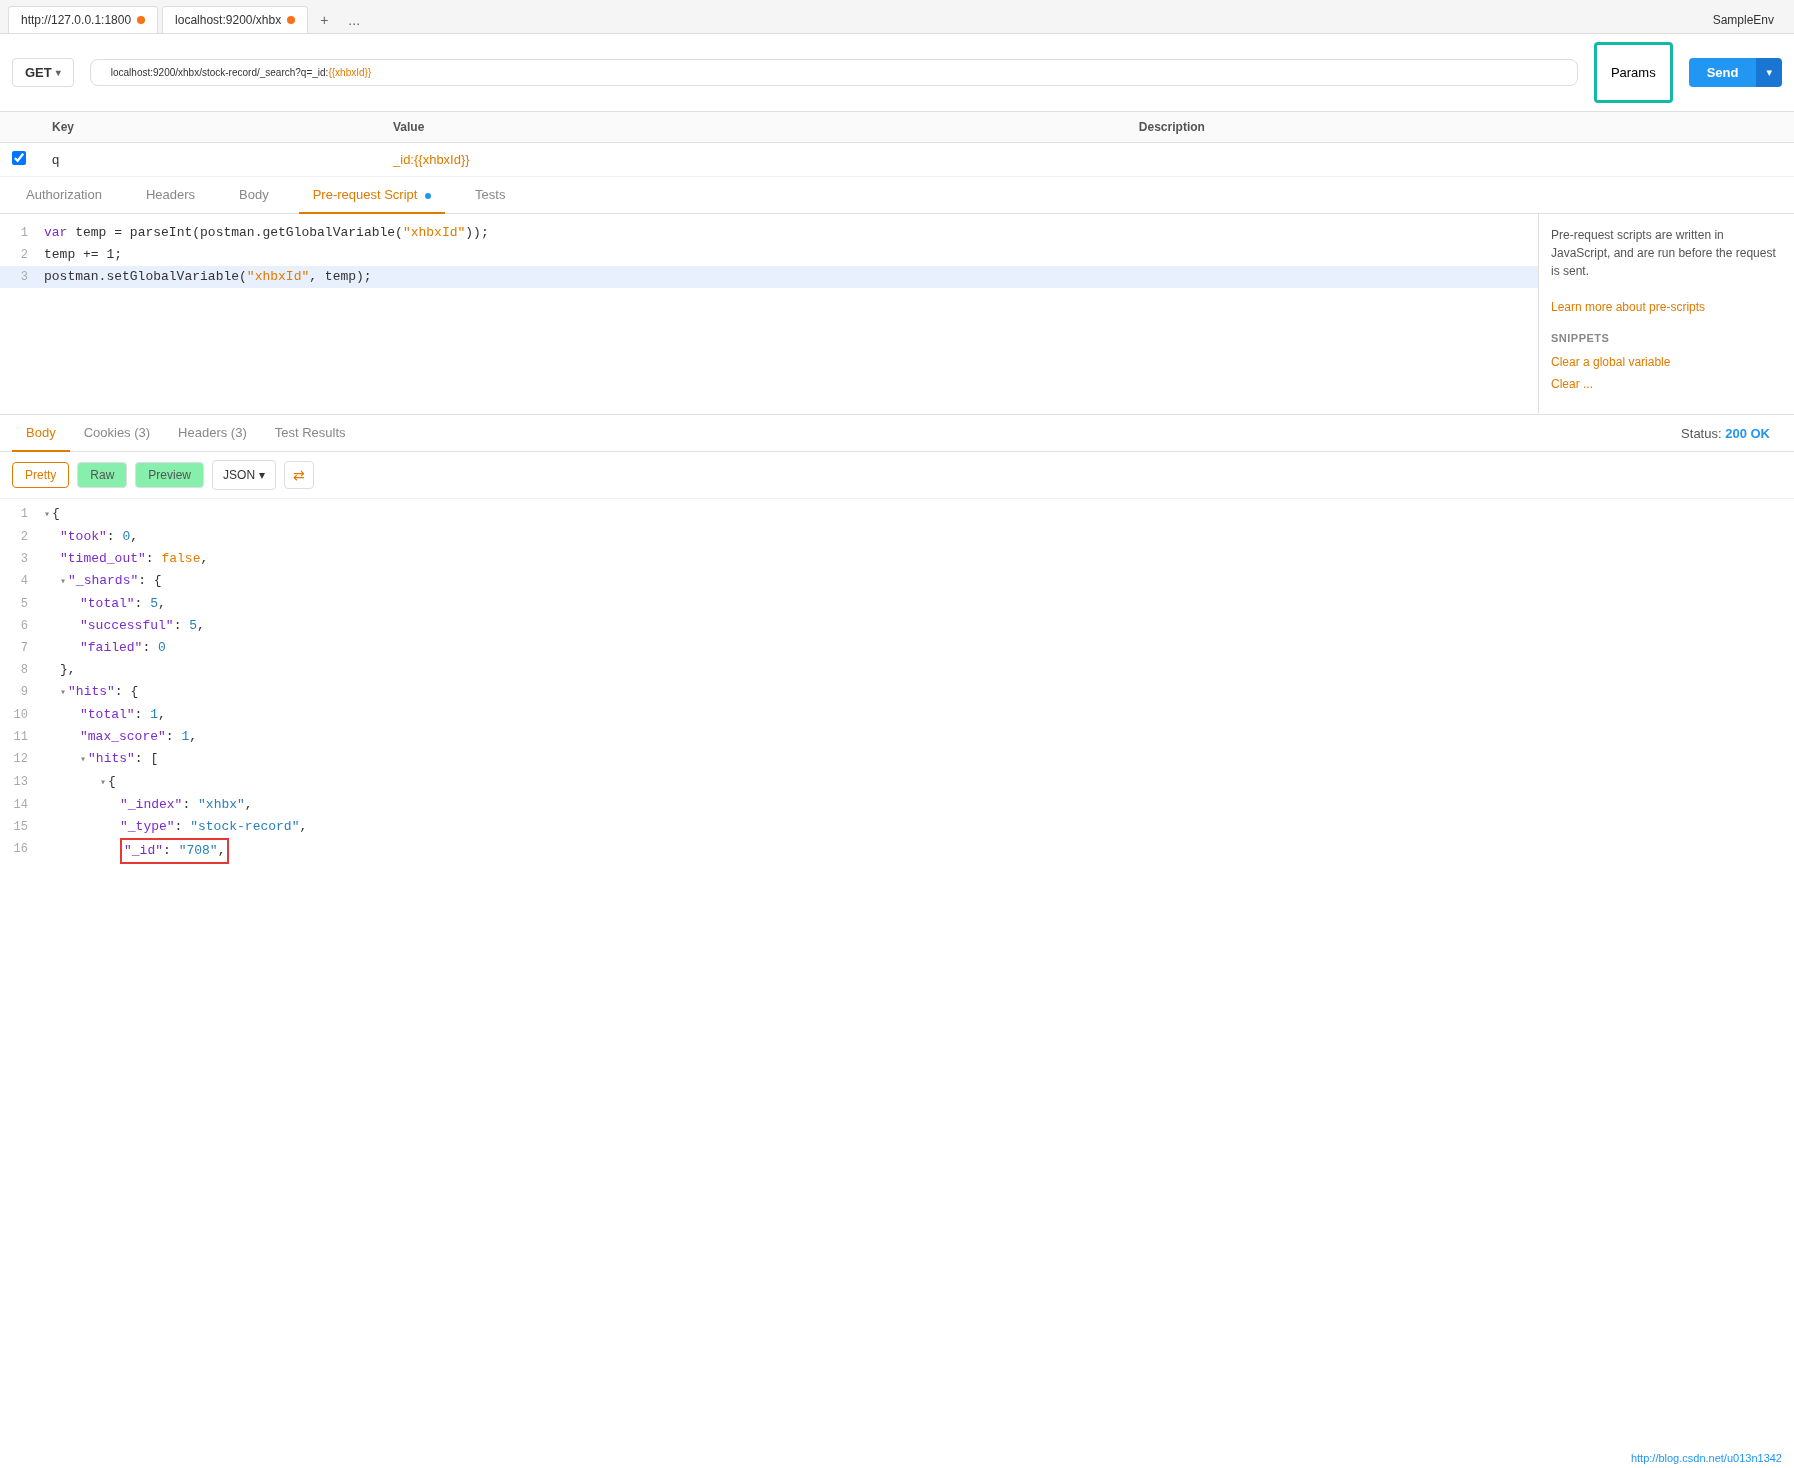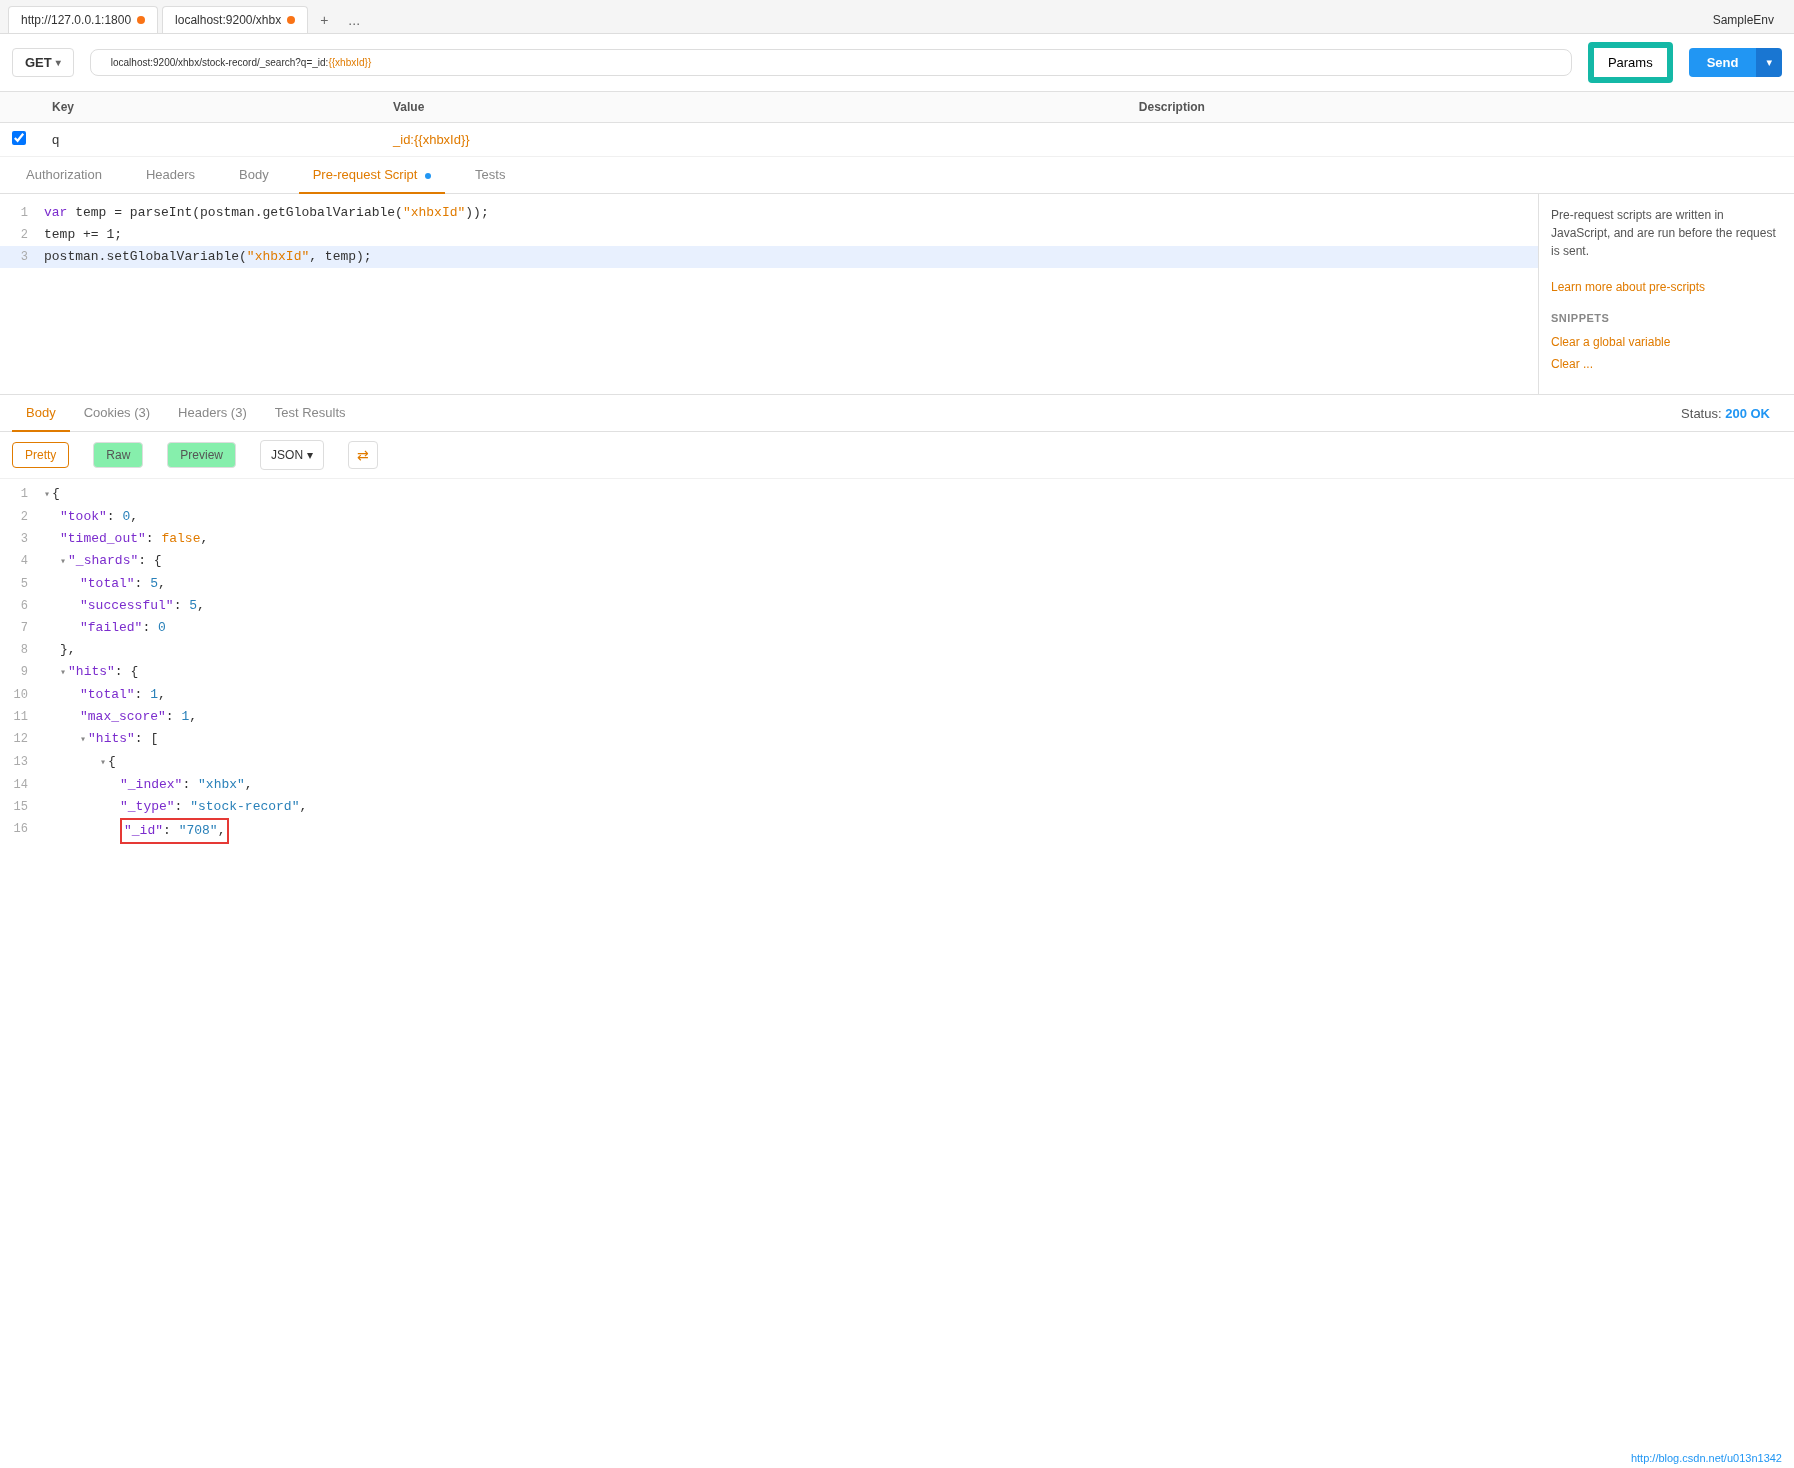--- a/index.html
+++ b/index.html
@@ -72,22 +72,22 @@
     .url-input {
       flex: 1;
       padding: 7px 20px;
       border: 1px solid #ddd;
       border-radius: 8px;
       font-size: 10px;
       color: #333;
     }
     .url-highlight { color: #e07b00; }
     .params-btn {
-      padding: 7px 14px;
-      border: 6px solid #14b8a6;
+      padding: 20px 14px;
+      border: 3px solid #14b8a6;
       border-radius: 4px;
       background: #fff;
       font-size: 13px;
       cursor: pointer;
     }
     .send-btn-group {
       display: flex;
       border-radius: 4px;
       overflow: hidden;
     }
@@ -240,21 +240,21 @@
       color: #555;
       padding-right: 12px;
     }
     .status-ok { color: #2196F3; font-weight: 600; }
 
     
     .format-bar {
       display: flex;
       align-items: center;
       padding: 8px 12px;
-      gap: 24px;
+      gap: 8px;
       border-bottom: 1px solid #f0f0f0;
     }
     .format-btn {
       padding: 5px 12px;
       border: 1px solid #ddd;
       border-radius: 4px;
       background: #86efac;
       font-size: 12px;
       cursor: pointer;
       color: #555;

